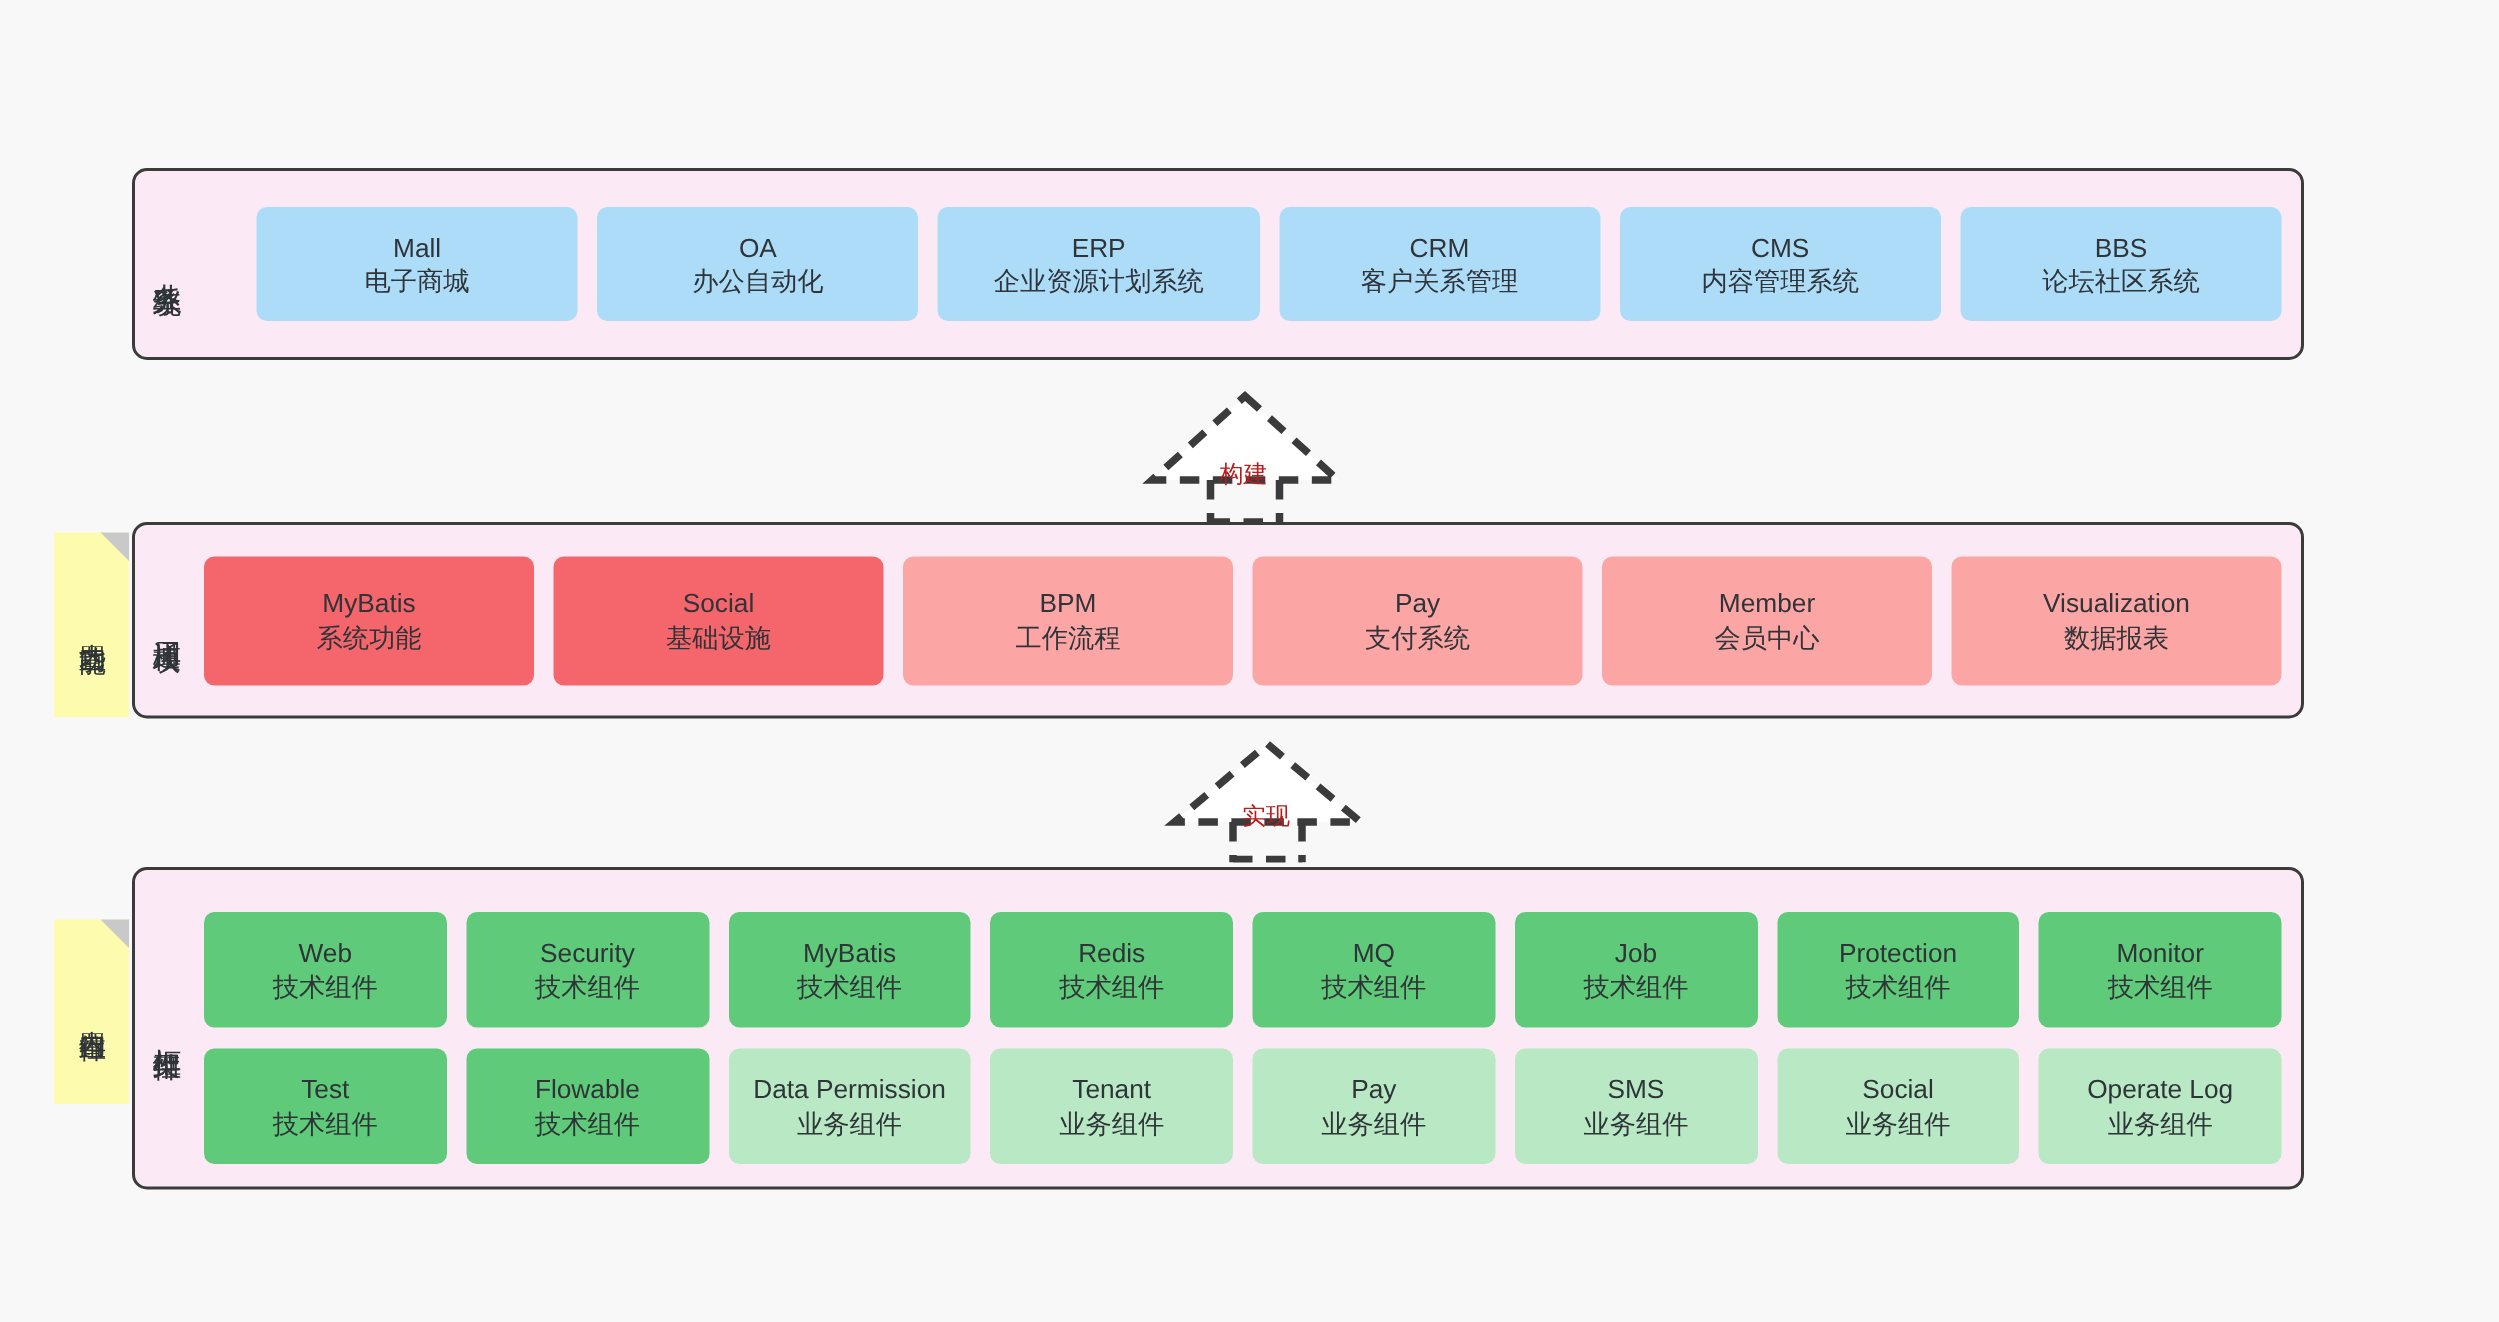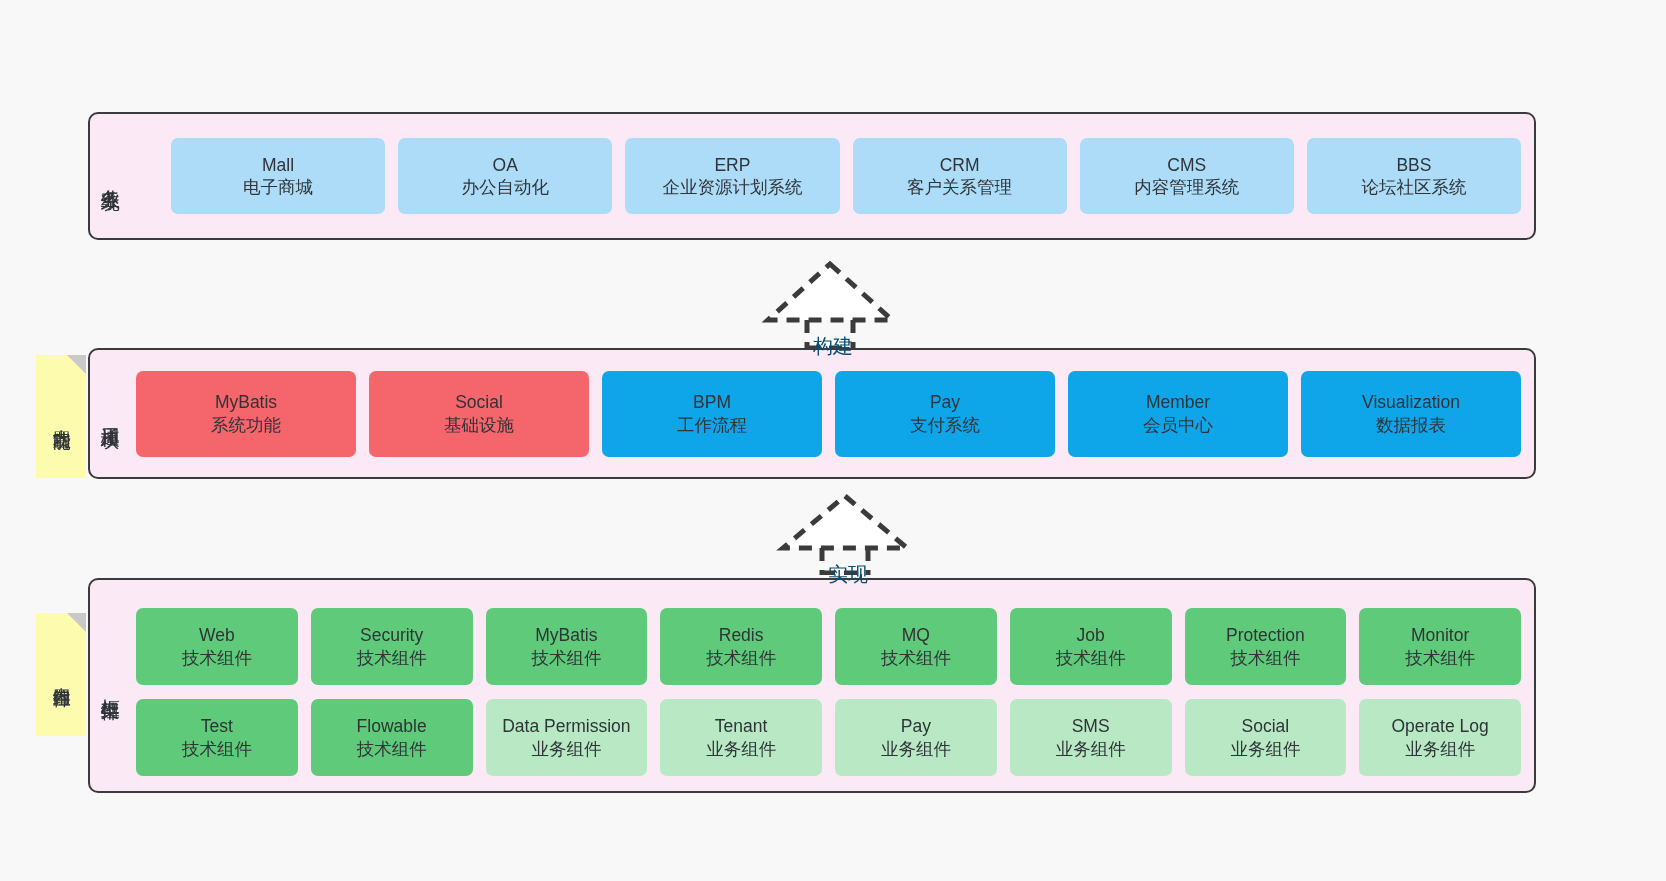--- a/index.html
+++ b/index.html
@@ -64,21 +64,21 @@
     text-align:center;
     line-height:1.28;
     font-size:17.5px;
     box-sizing:border-box;
     padding:4px 6px;
   }
   .card .t1{white-space:normal;}
   .card .t2{white-space:nowrap;}
   .card.blue{background:#addcf9;height:76px;}
   .card.red{background:#f4666c;height:86px;}
-  .card.pink{background:#0ea5e9;height:86px;}
+  .card.pink{background:#fca5a5;height:86px;}
   .card.green{background:#5fca79;height:77px;}
   .card.lgreen{background:#b9e8c4;height:77px;}
 
   
   .sticky{
     position:absolute;
     width:50px;
     background:#fcfbae;
     box-sizing:border-box;
     display:flex;
@@ -97,25 +97,24 @@
     top:0;right:0;
     width:0;height:0;
     border-top:19px solid #c9c9c9;
     border-left:19px solid transparent;
   }
 
   
   .arrow{position:absolute;z-index:3;}
   .arrow .lbl{
     position:absolute;
-    font-size:20px;
-    color:#0c4a6e;
+    font-size:16px;
+    color:#b91c1c;
     background:transparent;
     white-space:nowrap;
-    margin-top:27px;
   }
 </style>
 </head>
 <body>
 
 <div class="canvas">
 
   <div class="band" style="left:88px;top:112px;width:1448px;height:128px;gap:35px;">
     <div class="band-title">业务系统</div>
     <div class="band-body">

